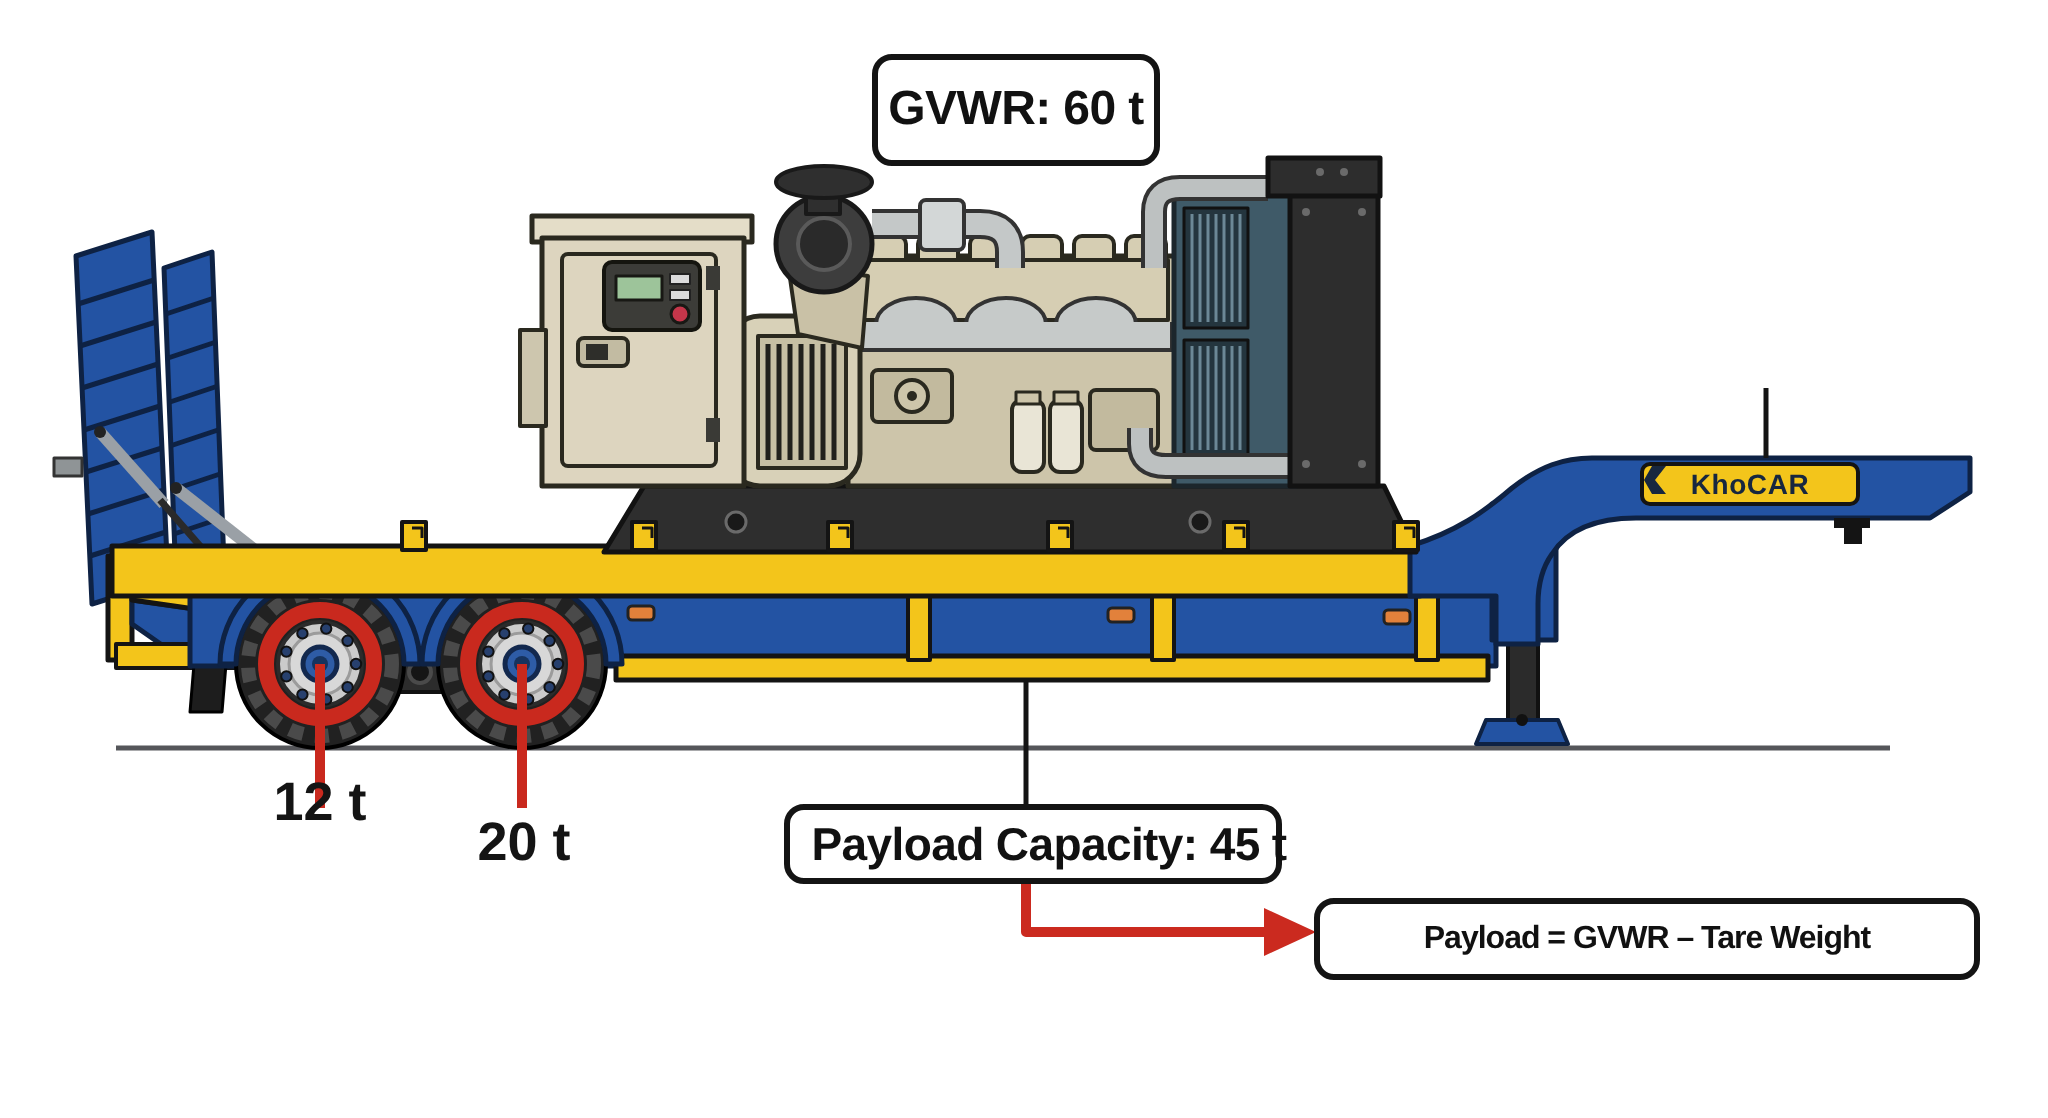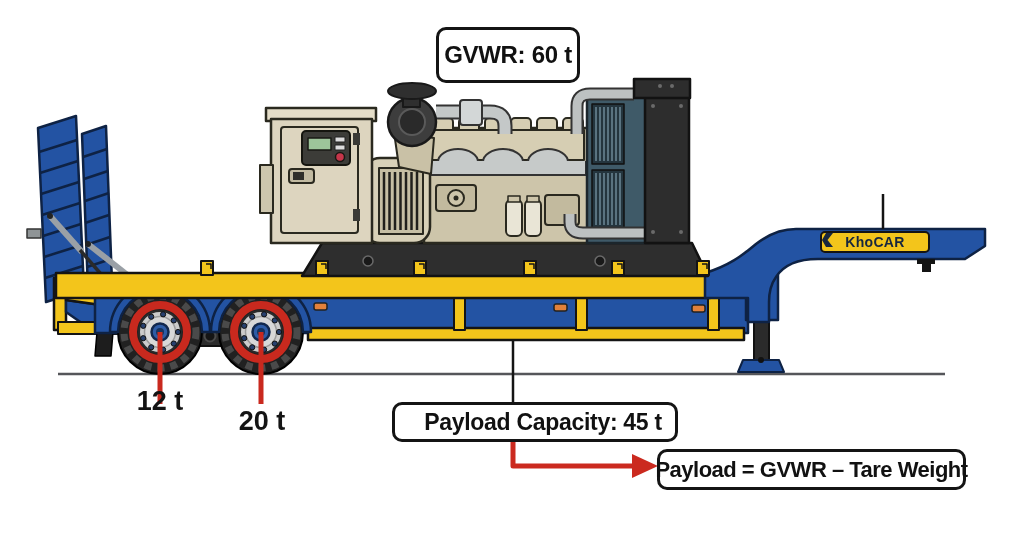--- a/index.html
+++ b/index.html
@@ -4,22 +4,22 @@
 <style>
   html,body{margin:0;padding:0;background:#fff;}
   .stage{position:relative;width:1024px;height:559px;background:#ffffff;overflow:hidden;
          font-family:"Liberation Sans",sans-serif;}
   .stage svg{position:absolute;left:0;top:0;}
   .callout{position:absolute;display:flex;align-items:center;justify-content:center;
            background:#ffffff;border:3px solid #141414;border-radius:10px;
            font-weight:bold;color:#111;letter-spacing:-0.3px;white-space:nowrap;box-sizing:border-box;}
   .callout.gvwr{left:436px;top:27px;width:144px;height:56px;font-size:24px;}
   .callout.tare{left:787px;top:151px;width:191px;height:42px;font-size:24px;}
-  .callout.payload{left:392px;top:402px;width:286px;height:40px;font-size:23px;padding-left:16px;}
-  .callout.formula{left:657px;top:449px;width:309px;height:41px;font-size:22px;letter-spacing:-0.5px;text-align:center;}
+  .callout.payload{left:392px;top:402px;width:249px;height:40px;font-size:23px;padding-left:16px;}
+  .callout.formula{left:657px;top:449px;width:333px;height:41px;font-size:16px;letter-spacing:-0.5px;text-align:center;}
   .axle-label{position:absolute;width:64px;text-align:center;font-size:27px;font-weight:bold;color:#141414;}
   .axle-label.a1{left:128px;top:386px;}
   .axle-label.a2{left:230px;top:406px;}
   .brand-plate{position:absolute;left:820px;top:231px;width:110px;height:22px;background:#f3c51b;
                border:2px solid #141414;border-radius:5px;display:flex;align-items:center;
                justify-content:center;gap:3px;font-size:14px;font-weight:bold;color:#17273f;
                letter-spacing:0.3px;box-sizing:border-box;}
 </style>
 </head>
 <body>

